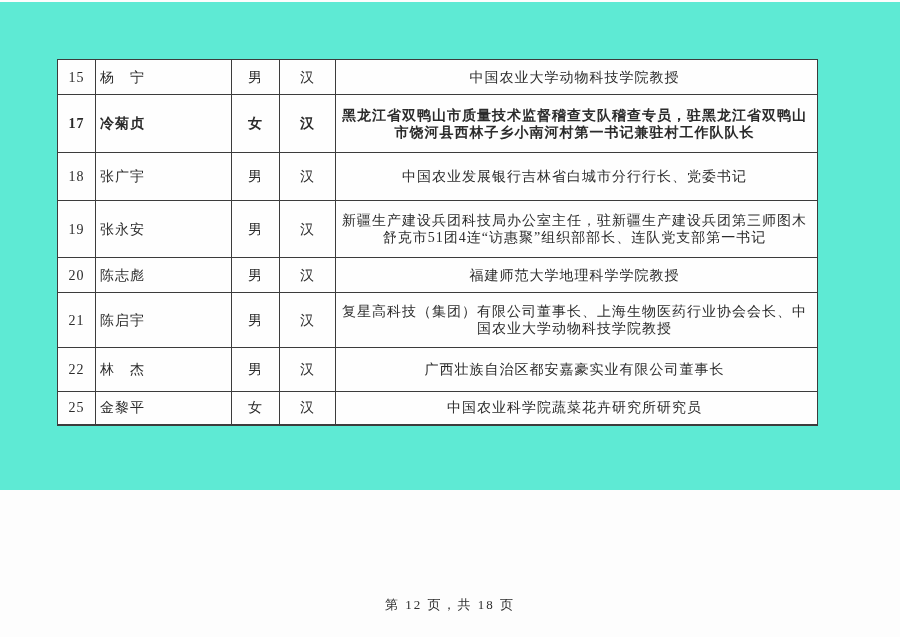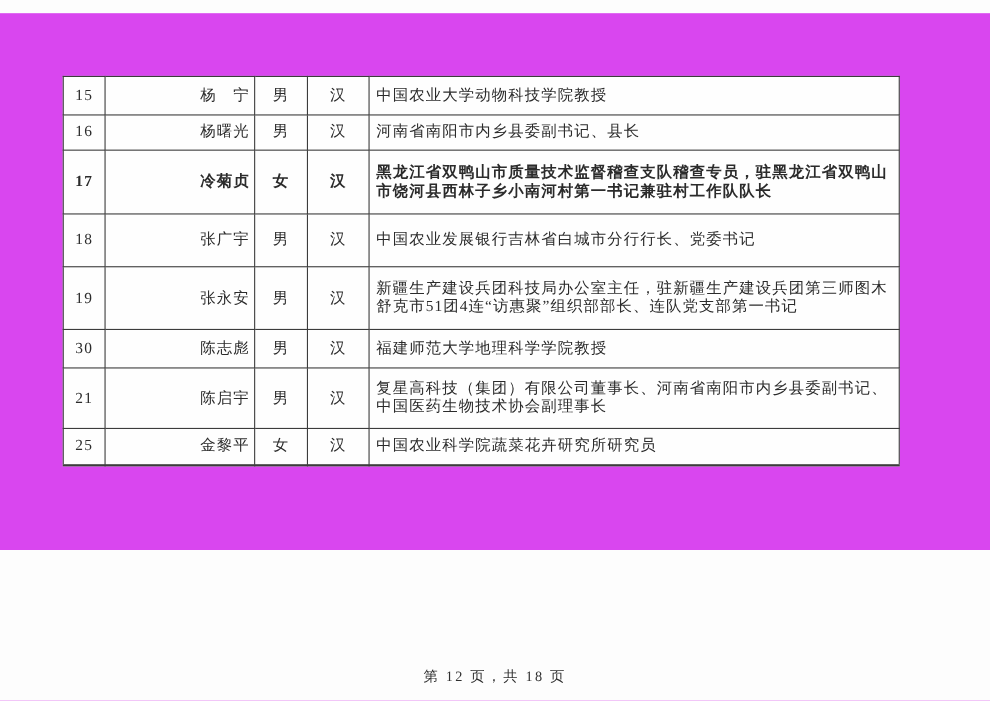--- a/index.html
+++ b/index.html
@@ -11,24 +11,24 @@
     height: 637px;
     background: #fdfdfd;
     position: relative;
     overflow: hidden;
     font-family: "Liberation Serif", "DejaVu Serif", serif;
     color: #2b2b2b;
   }
   .page {
     position: absolute;
     left: 0;
-    top: 12px;
+    top: 2px;
     width: 900px;
     height: 488px;
-    background: #d946ef;
+    background: #5eead4;
   }
   table.roster {
     position: absolute;
     left: 57px;
     top: 57px;
     width: 760px;
     border-collapse: collapse;
     table-layout: fixed;
     border: 1px solid #3c3c3c;
     border-bottom-width: 2px;
@@ -42,27 +42,27 @@
     vertical-align: middle;
     padding: 2px 4px;
     color: #2b2b2b;
   }
   table.roster td.num {
     text-align: center;
     letter-spacing: 1px;
     padding: 2px 1px;
   }
   table.roster td.name {
-    text-align: right;
+    text-align: left;
   }
   table.roster td.center {
     text-align: center;
   }
   table.roster td.desc {
-    text-align: left;
+    text-align: center;
     padding: 4px 10px 4px 6px;
   }
   .footer {
     position: absolute;
     left: 0;
     top: 594px;
     width: 900px;
     text-align: center;
     font-size: 13px;
     letter-spacing: 2px;
@@ -83,27 +83,20 @@
       <col style="width:482px">
     </colgroup>
     <tbody>
         <tr style="height: 35px;">
           <td class="num">15</td>
           <td class="name">杨　宁</td>
           <td class="center">男</td>
           <td class="center">汉</td>
           <td class="desc">中国农业大学动物科技学院教授</td>
         </tr>
-        <tr style="height: 32px;">
-          <td class="num">16</td>
-          <td class="name">杨曙光</td>
-          <td class="center">男</td>
-          <td class="center">汉</td>
-          <td class="desc">河南省南阳市内乡县委副书记、县长</td>
-        </tr>
         <tr style="height: 58px; font-weight: bold;">
           <td class="num">17</td>
           <td class="name">冷菊贞</td>
           <td class="center">女</td>
           <td class="center">汉</td>
           <td class="desc">黑龙江省双鸭山市质量技术监督稽查支队稽查专员，驻黑龙江省双鸭山市饶河县西林子乡小南河村第一书记兼驻村工作队队长</td>
         </tr>
         <tr style="height: 48px;">
           <td class="num">18</td>
           <td class="name">张广宇</td>
@@ -112,32 +105,39 @@
           <td class="desc">中国农业发展银行吉林省白城市分行行长、党委书记</td>
         </tr>
         <tr style="height: 57px; font-family: Liberation Serif, serif;">
           <td class="num">19</td>
           <td class="name">张永安</td>
           <td class="center">男</td>
           <td class="center">汉</td>
           <td class="desc">新疆生产建设兵团科技局办公室主任，驻新疆生产建设兵团第三师图木舒克市51团4连“访惠聚”组织部部长、连队党支部第一书记</td>
         </tr>
         <tr style="height: 35px;">
-          <td class="num">30</td>
+          <td class="num">20</td>
           <td class="name">陈志彪</td>
           <td class="center">男</td>
           <td class="center">汉</td>
           <td class="desc">福建师范大学地理科学学院教授</td>
         </tr>
         <tr style="height: 55px;">
           <td class="num">21</td>
           <td class="name">陈启宇</td>
           <td class="center">男</td>
           <td class="center">汉</td>
-          <td class="desc">复星高科技（集团）有限公司董事长、河南省南阳市内乡县委副书记、中国医药生物技术协会副理事长</td>
+          <td class="desc">复星高科技（集团）有限公司董事长、上海生物医药行业协会会长、中国农业大学动物科技学院教授</td>
+        </tr>
+        <tr style="height: 44px;">
+          <td class="num">22</td>
+          <td class="name">林　杰</td>
+          <td class="center">男</td>
+          <td class="center">汉</td>
+          <td class="desc">广西壮族自治区都安嘉豪实业有限公司董事长</td>
         </tr>
         <tr style="height: 33px;">
           <td class="num">25</td>
           <td class="name">金黎平</td>
           <td class="center">女</td>
           <td class="center">汉</td>
           <td class="desc">中国农业科学院蔬菜花卉研究所研究员</td>
         </tr>
       </tbody>
   </table>

